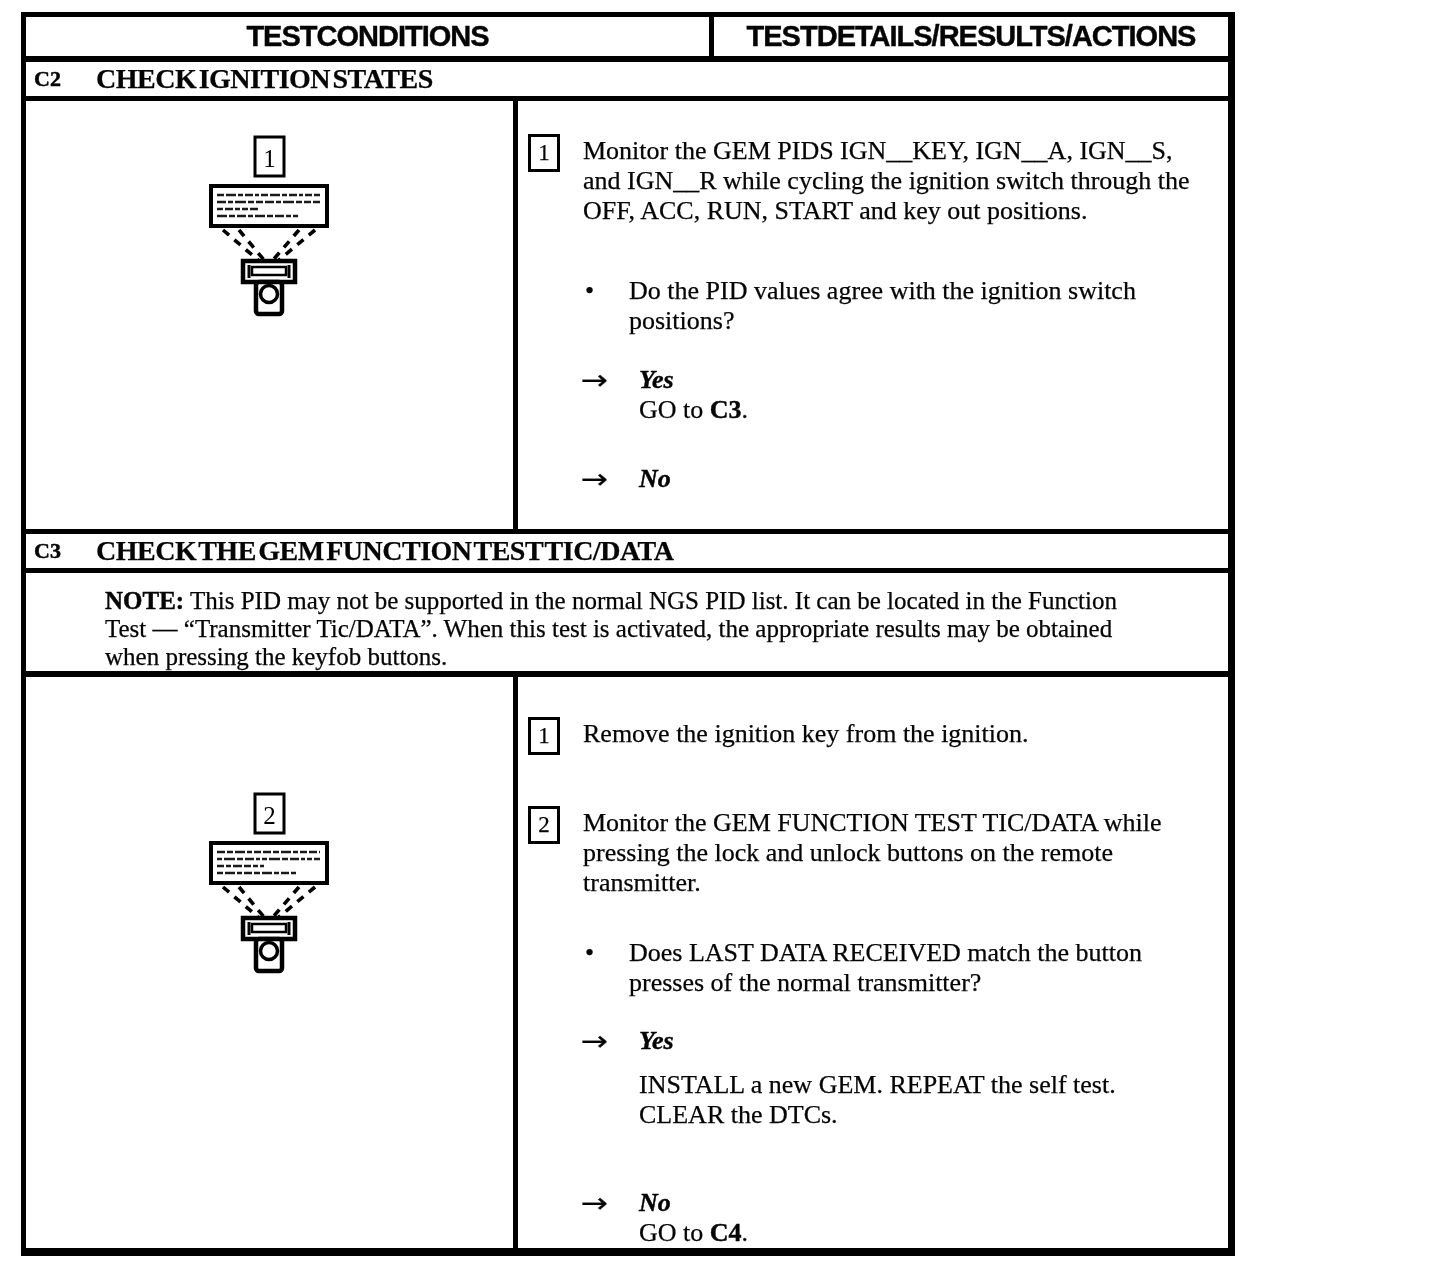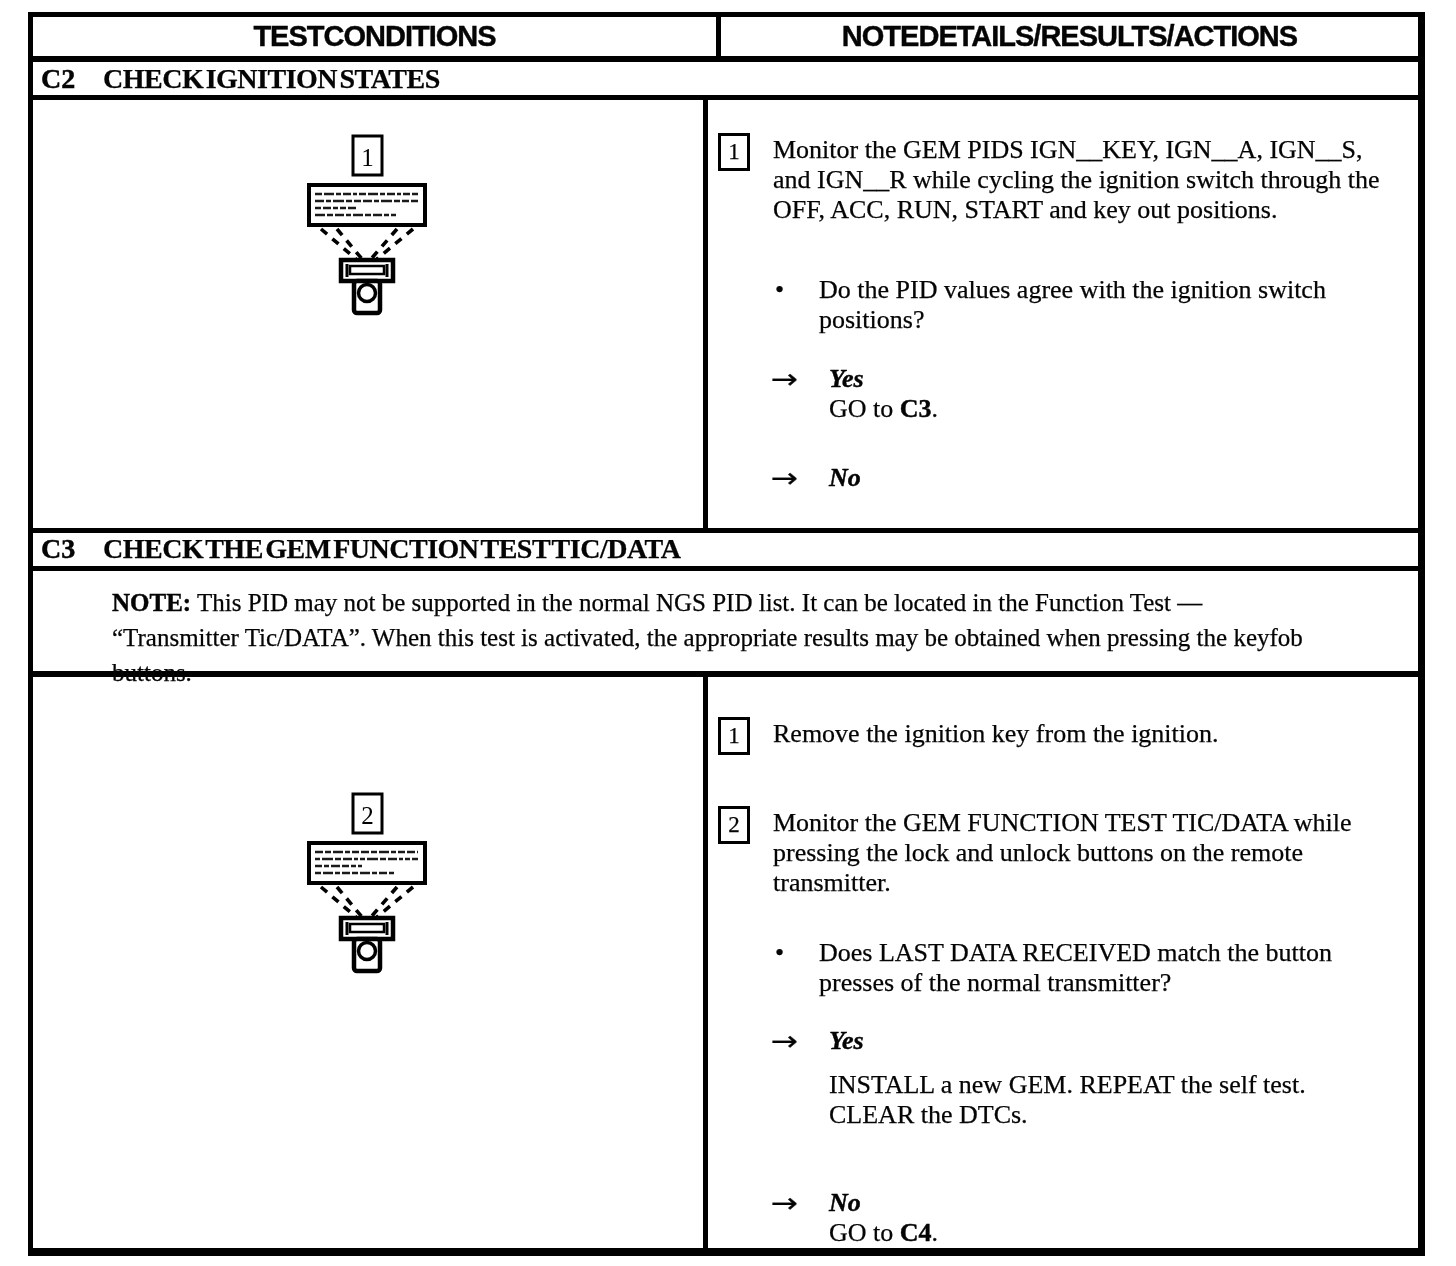--- a/index.html
+++ b/index.html
@@ -3,21 +3,21 @@
 <meta charset="utf-8">
 <style>
   * { margin:0; padding:0; box-sizing:border-box; }
   html,body { background:#fff; }
   .page {
     position:relative; width:1456px; height:1266px; background:#fff;
     font-family:"Liberation Serif","DejaVu Serif",serif; color:#050505;
     overflow:hidden;
   }
   .doc-table {
-    position:absolute; left:28px; top:12px; width:1397px; height:1244px;
+    position:absolute; left:21px; top:12px; width:1214px; height:1244px;
     border-top:5px solid #000; border-left:5px solid #000;
     border-right:7px solid #000; border-bottom:8px solid #000;
     display:flex; flex-direction:column; background:#fff;
   }
   
   .row { display:flex; }
   .row-header { height:48px; border-bottom:6px solid #000; }
   .row-title  { height:41px; border-bottom:5px solid #000; align-items:center; }
   .row-c2     { height:465px; border-bottom:5px solid #000; }
   .row-c3t    { height:41px; border-bottom:5px solid #000; align-items:center; }
@@ -27,28 +27,28 @@
   .cell-right { flex:1; }
   
   .hdr-cell {
     display:flex; align-items:center; justify-content:center;
     font-family:"Liberation Sans","DejaVu Sans",sans-serif;
     font-weight:bold; font-size:29px; letter-spacing:-1px; word-spacing:-7px;
     -webkit-text-stroke:0.4px #000;
   }
   
   .sec-id {
-    font-weight:bold; font-size:28px; margin-left:8px; width:62px;
+    font-weight:bold; font-size:22px; margin-left:8px; width:62px;
     -webkit-text-stroke:0.5px #000;
   }
   .sec-title {
     font-weight:bold; font-size:28px; word-spacing:-4px; letter-spacing:-0.5px;
   }
   
-  .note-wrap { padding:14px 90px 0 79px; font-size:25px; line-height:35px; }
+  .note-wrap { padding:14px 90px 0 79px; font-size:25px; line-height:28px; }
   .note-label { font-weight:bold; -webkit-text-stroke:0.4px #000; }
   
   .rc { padding:35px 30px 0 10px; font-size:26px; line-height:30px; }
   .step-row { display:flex; align-items:flex-start; }
   .step-box {
     width:32px; height:38px; border:3px solid #000; flex:0 0 auto;
     display:flex; align-items:center; justify-content:center;
     font-size:23px; margin-top:-2px;
   }
   .step-text { margin-left:23px; width:615px; }
@@ -75,21 +75,21 @@
   .fig-c3 { margin-top:115px; }
 </style>
 </head>
 <body>
 
 <div class="page">
   <div class="doc-table">
 
     <div class="row row-header">
       <div class="cell-left hdr-cell">TEST CONDITIONS</div>
-      <div class="cell-right hdr-cell">NOTE DETAILS/RESULTS/ACTIONS</div>
+      <div class="cell-right hdr-cell">TEST DETAILS/RESULTS/ACTIONS</div>
     </div>
 
     <div class="row row-title">
       <div class="sec-id">C2</div>
       <div class="sec-title">CHECK IGNITION STATES</div>
     </div>
 
     <div class="row row-c2">
       <div class="cell-left">
         <div class="fig fig-c2">

